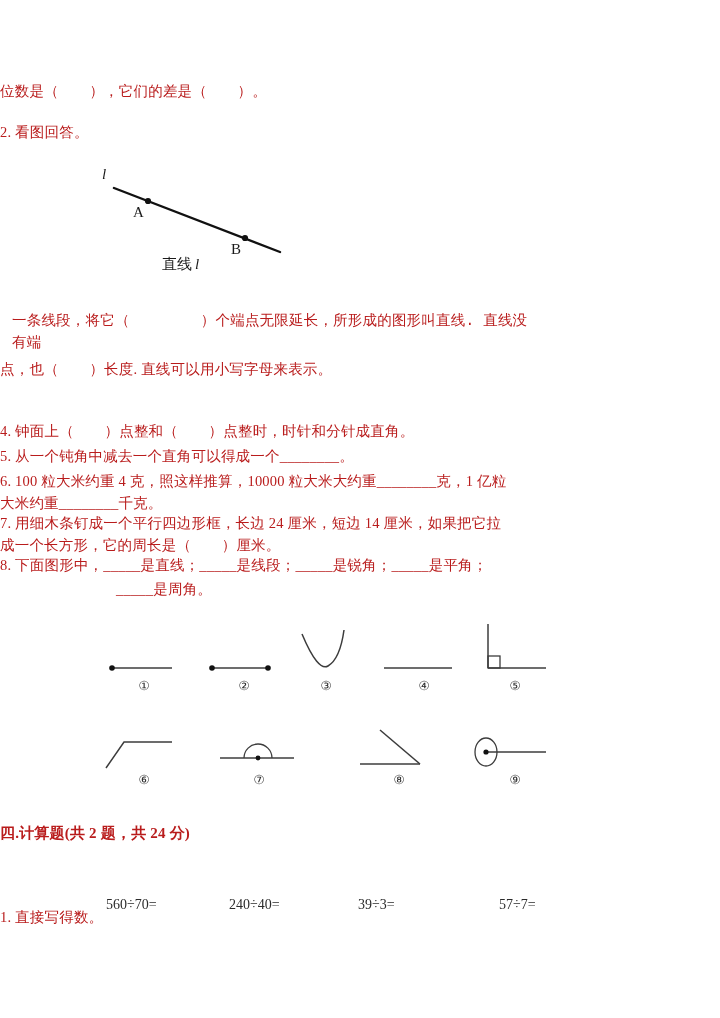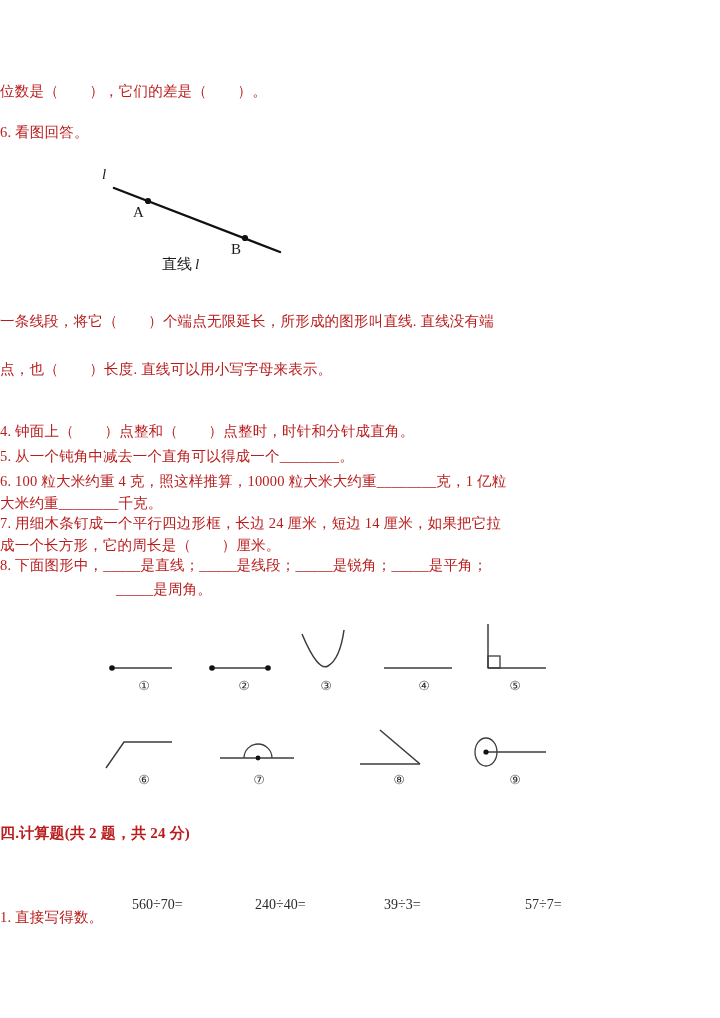--- a/index.html
+++ b/index.html
@@ -33,21 +33,21 @@
     letter-spacing: 0.2px;
     white-space: pre-wrap;
   }
   .blk { margin: 0; }
 
   
   .abs { position: absolute; }
 
   .t-carry      { top: 80px;  left: 0;  }
   .t-q3         { top: 121px; left: 0;  }
-  .t-para1      { top: 310px; left: 0;  width: 516px; }
+  .t-para1      { top: 310px; left: 12px;  width: 516px; font-family: Liberation Mono, monospace; }
   .t-para2      { top: 358px; left: 0;  width: 516px; }
   .t-q4         { top: 420px; left: 0;  }
   .t-q5         { top: 445px; left: 0;  }
   .t-q6         { top: 470px; left: 0;  width: 512px; }
   .t-q7         { top: 512px; left: 0;  width: 512px; }
   .t-q8         { top: 554px; left: 0;  width: 512px; }
   .t-q8b        { top: 578px; left: 10px; }
   .t-sec4       { top: 822px; left: 0;  }
   .t-calc1      { top: 862px; left: 0; margin-top: 44px;  }
 
@@ -99,34 +99,33 @@
     left: 106px;
     width: 520px;
     height: 22px;
   }
   .calc-item {
     position: absolute;
     font-size: 14px;
     color: #2b2b2b;
     white-space: nowrap;
     font-family: "Liberation Serif", "DejaVu Serif", serif;
-    margin-left: 26px;
   }
 </style>
 </head>
 <body>
 
 <div class="page">
 
   <div class="abs content t-carry">
     <p class="line blk">位数是（        ），它们的差是（        ）。</p>
   </div>
 
   <div class="abs content t-q3">
-    <p class="line blk">6. 看图回答。</p>
+    <p class="line blk">2. 看图回答。</p>
   </div>
 
   <div class="diagram-line">
     <svg width="210" height="118" viewBox="0 0 210 118" xmlns="http://www.w3.org/2000/svg">
 
       <line x1="14" y1="28" x2="180" y2="92" stroke="#111111" stroke-width="2.4" stroke-linecap="round"></line>
 
       <circle cx="48" cy="41" r="3.1" fill="#111111"></circle>
 
       <circle cx="145" cy="78" r="3.1" fill="#111111"></circle>

